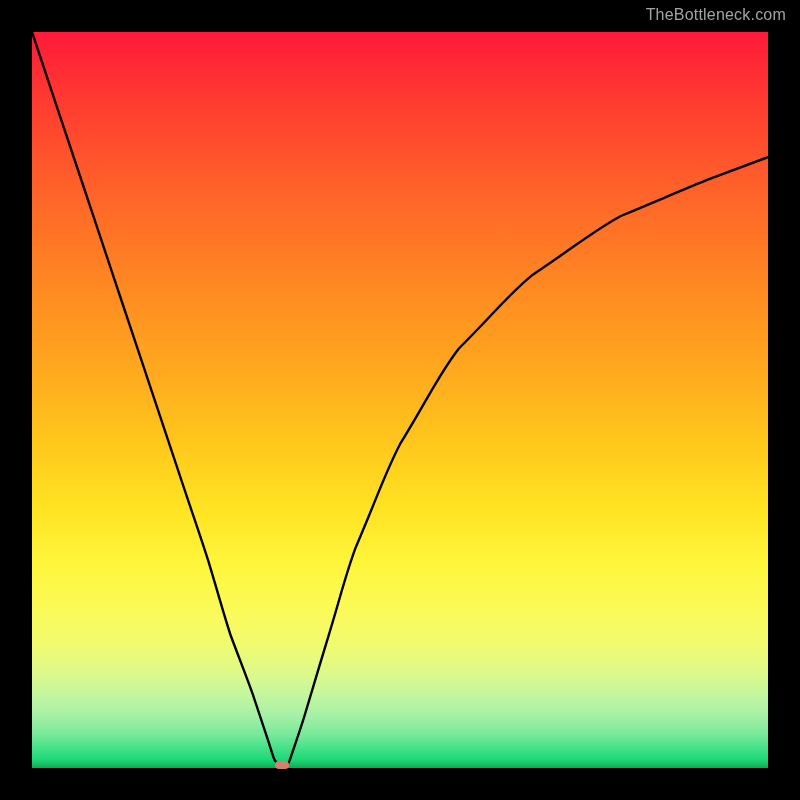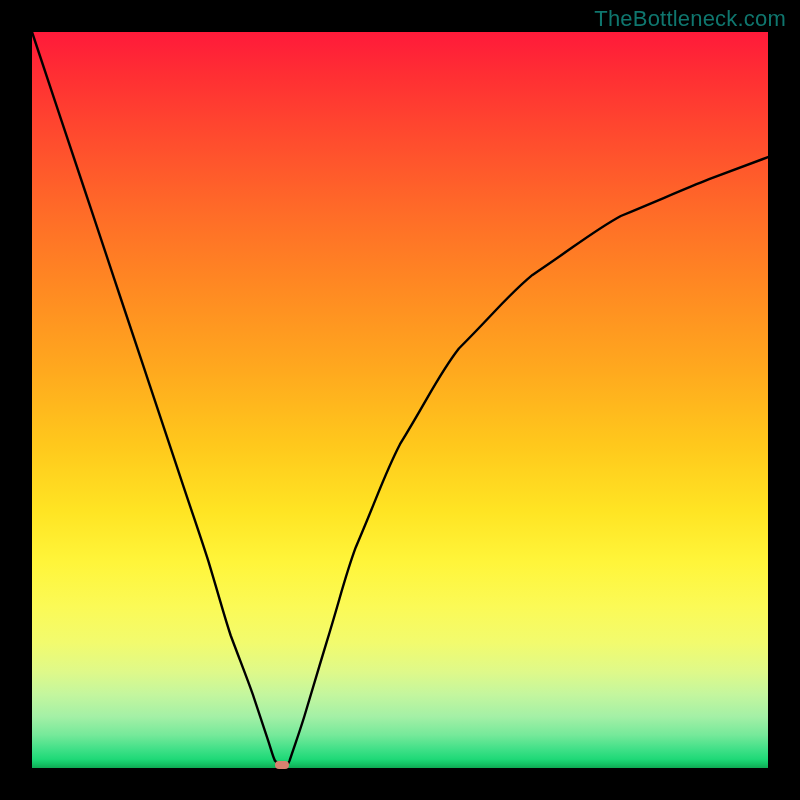--- a/index.html
+++ b/index.html
@@ -44,22 +44,22 @@
       #3fe087 97.5%,
       #1fd977 98.8%,
       #14c566 99.4%,
       #0fa953 100%
     );
   }
   .watermark {
     position: absolute;
     top: 6px;
     right: 14px;
-    color: #0f766e;
-    font-size: 22px;
+    color: #a3a3a3;
+    font-size: 16px;
     letter-spacing: 0.2px;
     user-select: none;
   }
   svg.curve {
     position: absolute;
     left: 0;
     top: 0;
     width: 736px;
     height: 736px;
     overflow: visible;

